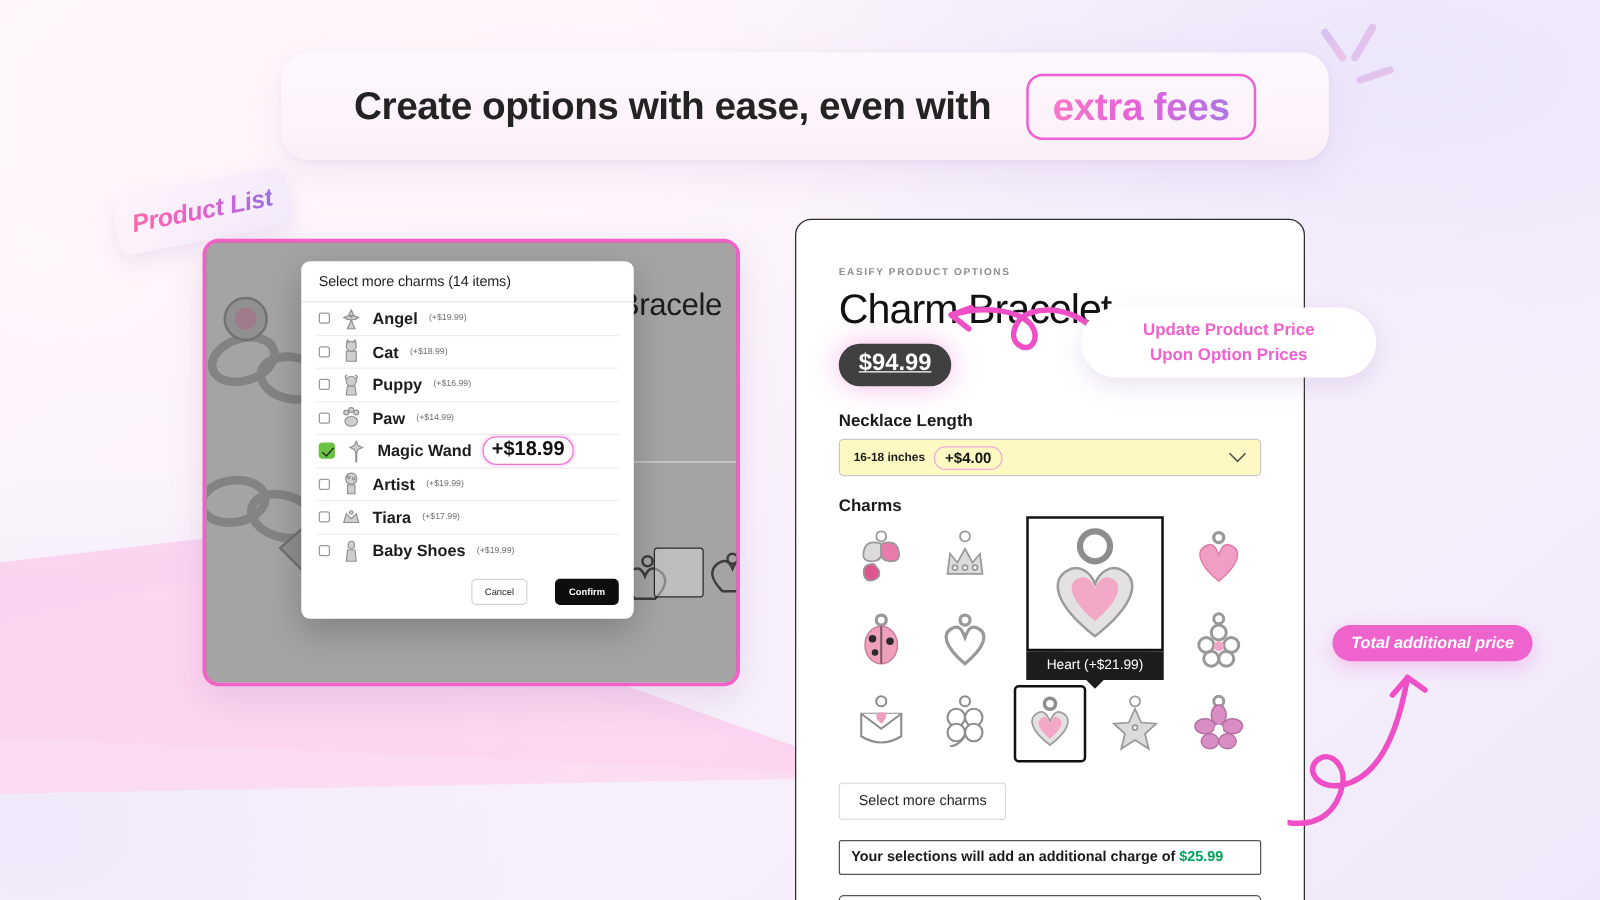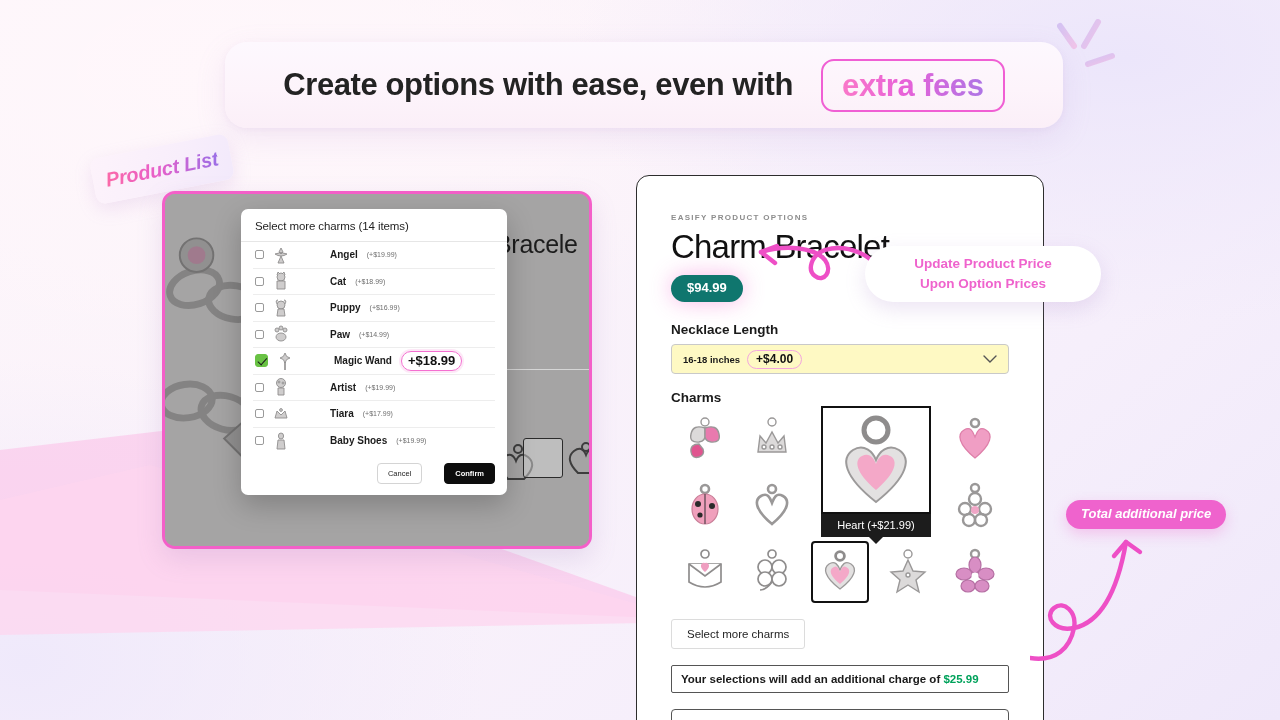--- a/index.html
+++ b/index.html
@@ -103,24 +103,24 @@
   .cb.checked {
     background: #69c244; border-color: #69c244; position: relative;
     width: 13px; height: 13px; border-radius: 3px;
   }
   .cb.checked::after {
     content: ""; position: absolute; left: 3.6px; top: 1.2px;
     width: 4px; height: 7.5px; border: solid #1d1d1d;
     border-width: 0 1.8px 1.8px 0; transform: rotate(42deg);
   }
   .charm-thumb { width: 16px; height: 20px; flex: 0 0 auto; }
-  .charm-name { font-size: 10px; font-weight: 700; color: #1c1c1c; margin-left: 32px; }
+  .charm-name { font-size: 13px; font-weight: 700; color: #1c1c1c; }
   .charm-price { font-size: 7px; color: #6d6d6d; }
   .charm-price.hl {
-    font-size: 13px; color: #111; font-weight: 700;
+    font-size: 16px; color: #111; font-weight: 700;
     border: 1.4px solid #f46fd0; border-radius: 11px; padding: 1px 6px 2px;
     box-shadow: 0 0 0 2px rgba(244,111,208,.16);
   }
   .modal-foot { display: flex; justify-content: flex-end; gap: 22px; padding: 8px 12px 11px; }
   .btn-cancel {
     font-size: 7.5px; color: #232323; background: #fff;
     border: 1px solid #d4d4d4; border-radius: 4px; padding: 5px 10px;
   }
   .btn-confirm {
     font-size: 7.5px; color: #fff; background: #0d0d0d;
@@ -131,23 +131,24 @@
   .right-card {
     position: absolute; left: 636px; top: 175px; width: 408px; height: 560px;
     background: #fff; border: 1.6px solid #2d2d2d;
     border-radius: 13px 13px 0 0; padding: 22px 34px 0;
     overflow: hidden;
   }
   .eyebrow { font-size: 8px; font-weight: 700; letter-spacing: 1.3px; color: #8d8d8d; margin-top: 15px; }
   .prod-title { font-size: 33px; font-weight: 400; color: #111; letter-spacing: -0.8px; margin-top: 6px; }
   .price-pill {
     display: inline-block; margin-top: 9px;
-    background: #0f766e; color: #fff; font-size: 13px; font-weight: 700;
+    background: #404040; color: #fff; font-size: 19px; font-weight: 700;
     border-radius: 19px; padding: 5px 16px 7px;
     box-shadow: 0 0 22px rgba(239,99,205,.45);
+    text-decoration: underline;
   }
   .field-label { font-size: 13.5px; font-weight: 700; color: #1a1a1a; margin-top: 20px; }
   .select-box {
     margin-top: 7px; height: 30px; border: 1px solid #c9c9c9; border-radius: 4px;
     display: flex; align-items: center; padding: 0 11px; gap: 7px; background: #fef9c3;
   }
   .sel-val { font-size: 9.5px; font-weight: 700; color: #1a1a1a; }
   .sel-extra {
     font-size: 12px; font-weight: 700; color: #111;
     border: 1.4px solid #f3a6df; border-radius: 12px; padding: 1px 8px 2px;

